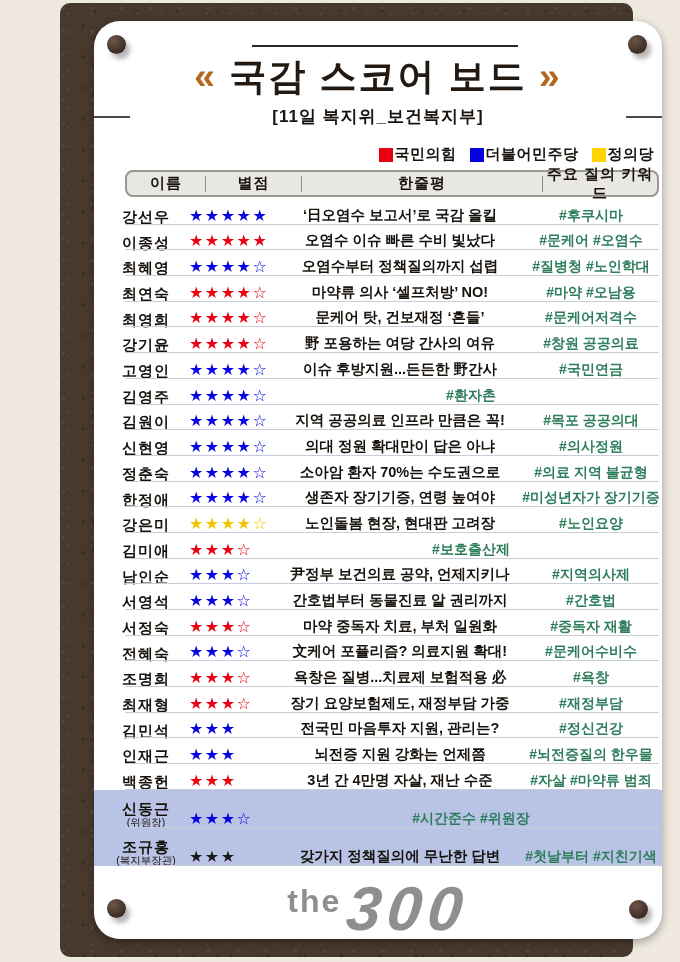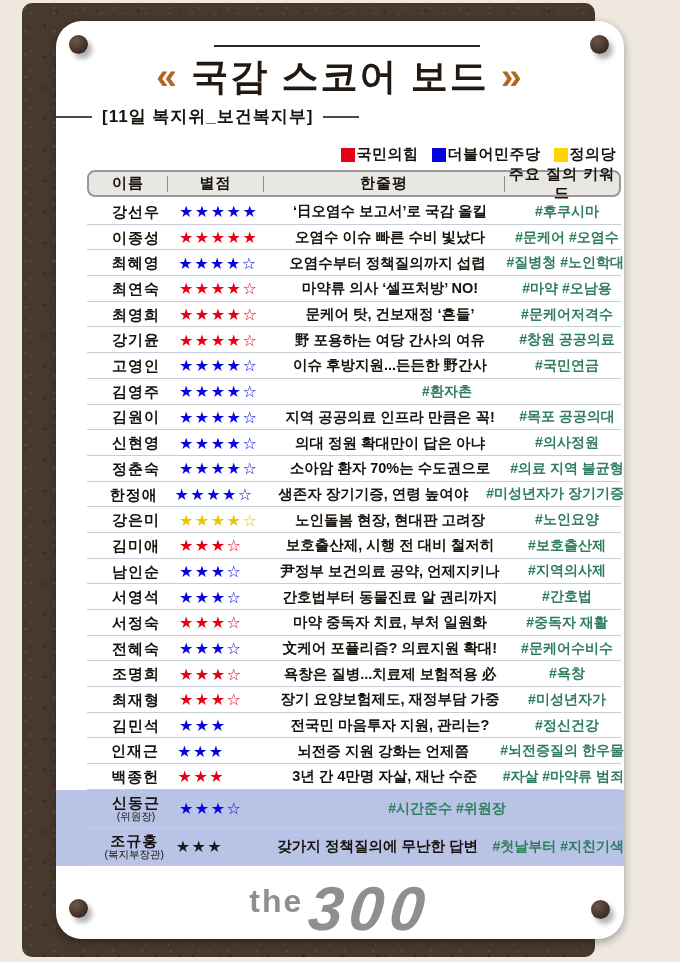--- a/index.html
+++ b/index.html
@@ -2,21 +2,21 @@
 <html><head>
 <meta charset="utf-8">
 <style>
   html,body{margin:0;padding:0;}
   body{
     width:680px;height:962px;overflow:hidden;
     background:#efe9e0;
     font-family:"Liberation Sans","DejaVu Sans",sans-serif;
     position:relative;
   }
-  .stage{position:absolute;inset:0;width:604px;height:962px;}
+  .stage{position:absolute;inset:0;width:604px;height:962px;margin-left:38px;}
 
   
   .frame{
     position:absolute;top:3px;left:22px;right:9px;bottom:5px;
     background:#48392e;
     background-image:
       radial-gradient(circle at 12% 22%, rgba(255,255,255,.07) 1px, transparent 2px),
       radial-gradient(circle at 62% 74%, rgba(0,0,0,.25) 1px, transparent 2px),
       radial-gradient(circle at 38% 55%, rgba(255,255,255,.05) 1px, transparent 2px),
       radial-gradient(circle at 85% 30%, rgba(0,0,0,.2) 1px, transparent 2px);
@@ -42,21 +42,21 @@
 
   
   .title-rule{position:absolute;left:158px;top:24px;width:266px;height:2px;background:#2a2a2a;}
   .title-line{
     position:absolute;left:0;top:31px;width:568px;text-align:center;
     font-size:37px;font-weight:bold;color:#221a12;letter-spacing:2px;white-space:nowrap;
   }
   .title-mark{color:#b5671d;font-weight:bold;}
   .subtitle-wrap{
     position:absolute;left:0;top:84px;width:568px;
-    display:flex;align-items:center;justify-content:flex-start;gap:10px;
+    display:flex;align-items:center;justify-content:space-between;gap:10px;
   }
   .subtitle-dash{width:36px;height:2px;background:#4a4a4a;}
   .subtitle{font-size:17px;font-weight:bold;color:#17120d;letter-spacing:1px;white-space:nowrap;}
 
   
   .legend{
     position:absolute;right:8px;top:124px;
     display:flex;align-items:center;gap:13px;
   }
   .legend-item{display:flex;align-items:center;gap:2px;}
@@ -69,22 +69,22 @@
     background:#e8e7e3;border:2px solid #9a9892;border-radius:8px;
     display:flex;align-items:center;box-sizing:border-box;
   }
   .th{font-size:15px;font-weight:bold;color:#17120d;text-align:center;letter-spacing:1px;}
   .th.c-name{width:78px;text-align:center;} .th.c-stars{width:95px;} .th.c-comment{width:240px;} .th.c-kw{width:117px;flex:1;}
   .th-sep{width:1px;height:16px;background:#8d8b85;}
 
   
   .tbody{position:absolute;left:0;top:178px;width:568px;}
   .row{
-    position:relative;height:25.7px;display:flex;align-items:center;
-    padding-left:41px;box-sizing:border-box;
+    position:relative;height:25.7px;display:flex;align-items:flex-end;
+    padding-left:13px;box-sizing:border-box;
   }
   .row::after{
     content:"";position:absolute;left:31px;right:3px;bottom:0;height:1px;background:#c9cdd7;
   }
   .row.tall{height:38px;}
   .row.hl{background:#b9c3e6;}
   .cell-name{width:78px;text-align:center;line-height:1.05;}
   .name-text{font-size:15px;font-weight:bold;color:#17120d;letter-spacing:1px;display:block;}
   .role{font-size:10.5px;font-weight:normal;color:#17120d;display:block;}
   .cell-stars{width:95px;text-align:left;padding-left:4px;box-sizing:border-box;white-space:nowrap;}
@@ -300,21 +300,20 @@
   </div>
 
   <div class="row">
     <span class="cell-name">
       <span class="name-text">김미애</span>
 
     </span>
     <span class="cell-stars">
       <span class="stars-filled" style="color: rgb(230, 0, 18);">★★★</span><span class="stars-empty" style="color: rgb(230, 0, 18);">☆</span>
     </span>
-    <span class="cell-comment">보호출산제, 시행 전 대비 철저히</span>
     <span class="cell-kw">#보호출산제</span>
   </div>
 
   <div class="row">
     <span class="cell-name">
       <span class="name-text">남인순</span>
 
     </span>
     <span class="cell-stars">
       <span class="stars-filled" style="color: rgb(5, 4, 224);">★★★</span><span class="stars-empty" style="color: rgb(5, 4, 224);">☆</span>
@@ -373,21 +372,21 @@
 
   <div class="row">
     <span class="cell-name">
       <span class="name-text">최재형</span>
 
     </span>
     <span class="cell-stars">
       <span class="stars-filled" style="color: rgb(230, 0, 18);">★★★</span><span class="stars-empty" style="color: rgb(230, 0, 18);">☆</span>
     </span>
     <span class="cell-comment">장기 요양보험제도, 재정부담 가중</span>
-    <span class="cell-kw">#미성년자가</span>
+    <span class="cell-kw">#재정부담</span>
   </div>
 
   <div class="row">
     <span class="cell-name">
       <span class="name-text">김민석</span>
 
     </span>
     <span class="cell-stars">
       <span class="stars-filled" style="color: rgb(5, 4, 224);">★★★</span><span class="stars-empty" style="color: rgb(5, 4, 224);"></span>
     </span>

